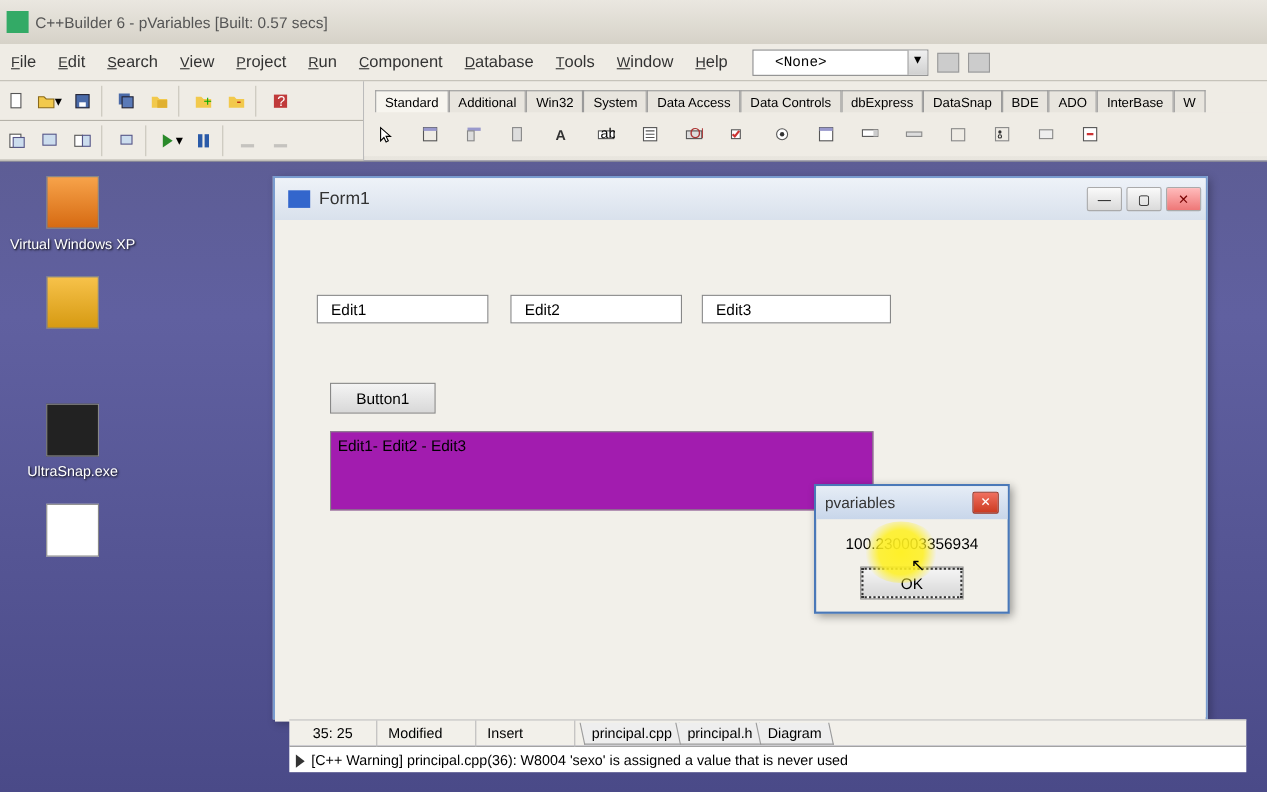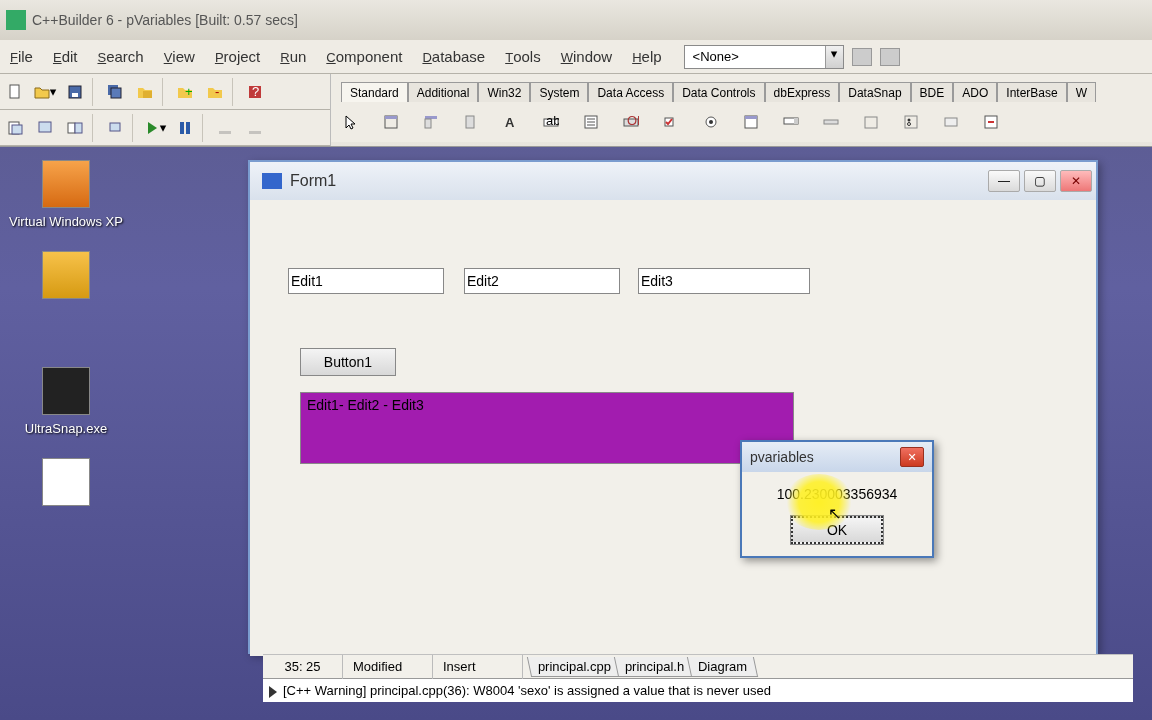--- a/index.html
+++ b/index.html
@@ -6,21 +6,21 @@
 body { width: 1152px; height: 720px; overflow: hidden; background: linear-gradient(180deg,#5a5a8a 0%,#6060a0 40%,#4a4a88 100%); position: relative; }
 .ide { position: absolute; left:0; top:0; width:1152px; background: linear-gradient(#f5f4f0,#e8e5de); border-bottom:1px solid #9a9a9a; }
 .title-bar { height: 40px; display:flex; align-items:center; padding:0 6px; background: linear-gradient(#eae7e0,#d6d2c8); color:#555; }
 .title-bar .app-icon { width:20px; height:20px; margin-right:6px; background:#3a6; display:inline-block; }
 .title-bar .title-text { font-size:14px; color:#555; }
 .menu-bar { height: 34px; display:flex; align-items:center; background:#efece5; border-bottom:1px solid #b5b2a9; }
 .menu-bar .menu-item { padding:4px 10px; font-size:15px; color:#333; cursor:default; }
 .menu-bar .menu-item span.ul { text-decoration: underline; }
 .menu-right { display:flex; align-items:center; margin-left:12px; gap:8px; }
 .combo { width:160px; height:24px; border:1px solid #8a8a8a; background:#fff; display:flex; align-items:center; }
-.combo span { flex:1; padding:0 8px; font-size:13px;}
+.combo span { flex:1; padding:0 20px; font-size:13px;font-family:Liberation Mono, monospace;}
 .combo .drop { width:18px; height:22px; border-left:1px solid #999; background:linear-gradient(#f0f0f0,#d0d0d0); text-align:center; }
 .tool-icon { width:20px; height:18px; background:#ccc; border:1px solid #999; }
 .toolbar { display:flex; align-items:center; height:36px; background:#efece5; border-bottom:1px solid #b5b2a9; }
 .toolbar .sep { width:6px; height:28px; border-left:1px solid #c8c4ba; margin:0 2px; }
 .toolbar .btn { width:26px; height:26px; margin:0 2px; display:flex; align-items:center; justify-content:center; border:1px solid transparent; }
 .palette-tabs { display:flex; align-items:flex-end; height:24px; gap:0; margin-left:6px; flex:1; overflow:hidden; }
 .pal-tab { padding:3px 8px; border:1px solid #9a9a9a; border-bottom:none; background:#e8e5de; font-size:12px; position:relative; top:1px; white-space:nowrap;}
 .pal-tab.active { background:#f7f5ef; font-weight:normal; }
 .component-row { display:flex; align-items:center; height:40px; background:#efece5; padding:0 6px; gap:12px;}
 .component-row .btn2 { width:28px; height:28px; border:1px solid transparent; display:flex; align-items:center; justify-content:center; }
@@ -29,25 +29,25 @@
 .dicon { width:120px; text-align:center; color:#fff; font-size:13px; text-shadow:1px 1px 2px #000; margin-bottom:22px; display:inline-block; vertical-align:top;}
 .dicon .pic { width:48px; height:48px; margin:0 auto 6px; background:#ddd; border:1px solid #888; }
 
 .form-window { position:absolute; left:248px; top:160px; width:850px; height:494px; background:#f2f0ea; border:2px solid #7a9ccf; box-shadow: 3px 3px 8px rgba(0,0,0,.3);}
 .form-title { height:38px; background:linear-gradient(#eef2f8,#d9e1ec); display:flex; align-items:center; padding:0 4px;}
 .form-title .ficon { width:20px; height:16px; background:#36c; margin:0 8px; }
 .form-title .ftitle { font-size:16px; color:#333; flex:1; }
 .win-btn { width:32px; height:22px; margin-left:4px; border:1px solid #aaa; background:linear-gradient(#fafafa,#dadada); text-align:center; font-size:12px; line-height:20px; border-radius:2px;}
 .win-btn.close { background:linear-gradient(#fbb,#e77); color:#700;}
 .form-body { position:relative; padding:6px; height:456px; background:#f2f0ea; }
-.edit { position:absolute; height:26px; border:1px solid #888; background:#fff; padding:3px 2px; font-size:14px; }
+.edit { position:absolute; height:26px; border:1px solid #888; background:#fff; padding:3px 12px; font-size:14px; }
 .button1 { position:absolute; left:50px; top:148px; width:96px; height:28px; background:linear-gradient(#f4f4f4,#d8d8d8); border:1px solid #888; text-align:center; line-height:26px; font-size:14px; }
 .memo { position:absolute; left:50px; top:192px; width:494px; height:72px; border:1px solid #888; background:#a21caf; padding:4px 6px; font-size:14px; }
 
-.dialog { position:absolute; left:740px; top:440px; width:194px; background:#f2f0ea; border:2px solid #4a78b8; box-shadow:3px 3px 8px rgba(0,0,0,.4); }
+.dialog { position:absolute; left:740px; top:440px; width:178px; background:#f2f0ea; border:2px solid #4a78b8; box-shadow:3px 3px 8px rgba(0,0,0,.4); }
 .dialog .dtitle { height:30px; background:linear-gradient(#e6edf6,#c8d6ea); display:flex; align-items:center; padding:0 8px; }
 .dialog .dtitle span { flex:1; font-size:14px; color:#333; }
 .dialog .dclose { width:24px; height:20px; background:linear-gradient(#f07060,#cc3a20); color:#fff; border:1px solid #993020; text-align:center; line-height:18px; font-size:11px; border-radius:2px;}
 .dialog .dbody { padding:14px 8px 12px; text-align:center; position:relative; }
 .dialog .dvalue { font-size:14px; color:#000; padding-bottom:14px; }
 .dialog .dok { width:92px; height:28px; margin:0 auto; border:2px dotted #333; outline:1px solid #888; background:linear-gradient(#f4f4f4,#d8d8d8); font-size:14px; line-height:24px; }
 .highlight { position:absolute; width:70px; height:56px; background: radial-gradient(circle, rgba(255,240,30,.95) 0%, rgba(255,240,30,.85) 45%, rgba(255,240,30,0) 72%); border-radius:50%; pointer-events:none; }
 
 .status-area { position:absolute; left:263px; top:654px; width:870px; }
 .status-tabs { height:24px; display:flex; align-items:center; background:#f2f0ea; border-top:1px solid #c0c0c0; font-size:13px;}

